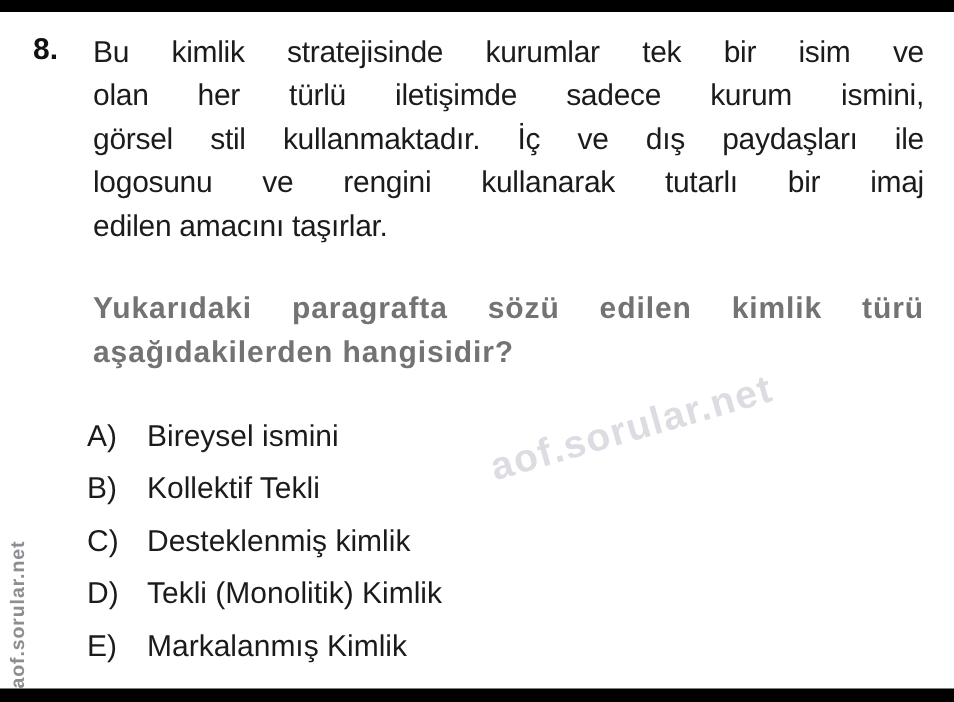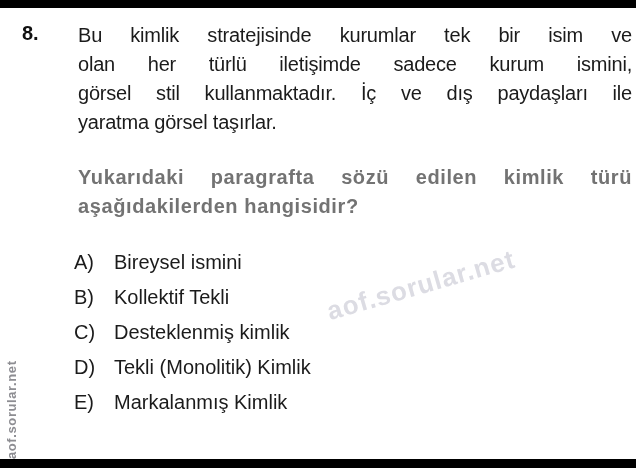--- a/index.html
+++ b/index.html
@@ -49,21 +49,21 @@
 
   .question {
     position: absolute; left: 22px; top: 21px; width: 594px;
     z-index: 2;
     color: #1b1b1b;
   }
   .qnum {
     position: absolute; left: 0; top: 1px;
     font-size: 20px; font-weight: bold; color: #111111;
   }
-  .qbody { margin-left: 56px; width: 554px; }
+  .qbody { margin-left: 40px; width: 554px; }
 
   .qtext .line {
     font-size: 20px; line-height: 29px;
     letter-spacing: -0.2px;
     text-align: justify; text-align-last: justify;
     white-space: normal;
   }
   .qtext .line.last { text-align: left; text-align-last: left; }
 
   .qprompt { margin-top: 26px; }
@@ -98,21 +98,22 @@
   <div class="question">
 
     <div class="qnum">8.</div>
 
     <div class="qbody">
 
       <div class="qtext">
         <div class="line">Bu kimlik stratejisinde kurumlar tek bir isim ve</div>
         <div class="line">olan her türlü iletişimde sadece kurum ismini,</div>
         <div class="line">görsel stil kullanmaktadır. İç ve dış paydaşları ile</div>
-        <div class="line last">yaratma görsel taşırlar.</div>
+        <div class="line">logosunu ve rengini kullanarak tutarlı bir imaj</div>
+        <div class="line last">edilen amacını taşırlar.</div>
       </div>
 
       <div class="qprompt">
         <div class="line">Yukarıdaki paragrafta sözü edilen kimlik türü</div>
         <div class="line last">aşağıdakilerden hangisidir?</div>
       </div>
 
       <ul class="options">
         <li class="option">
           <span class="letter">A)</span>

